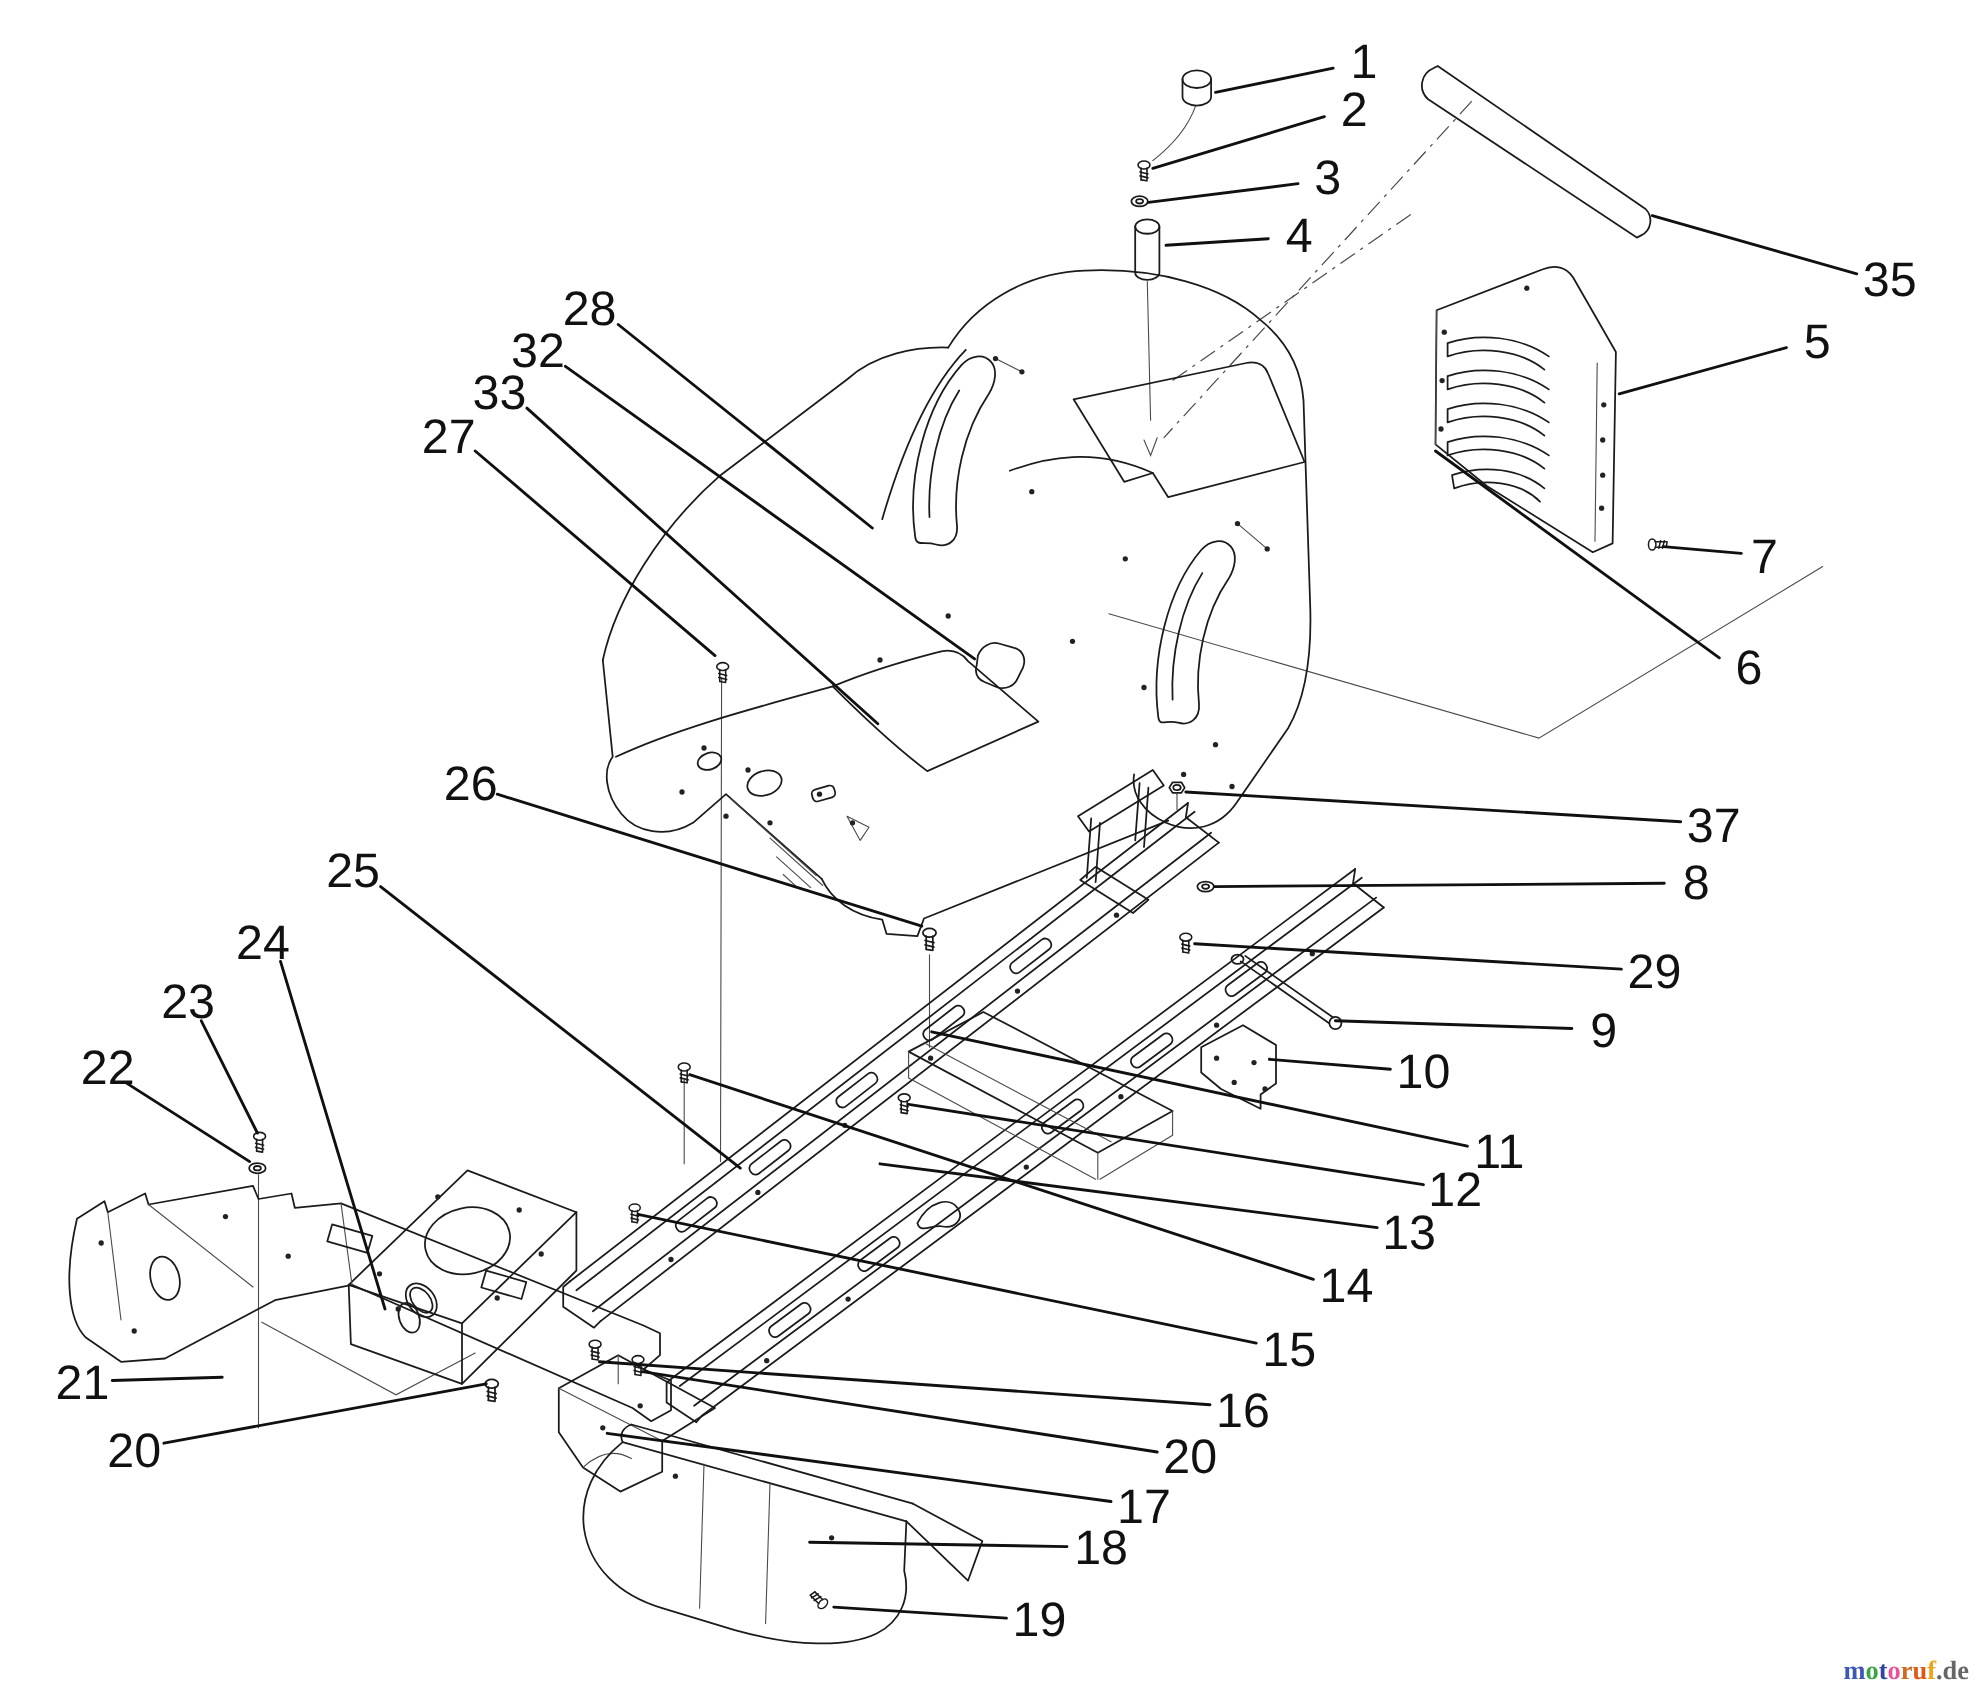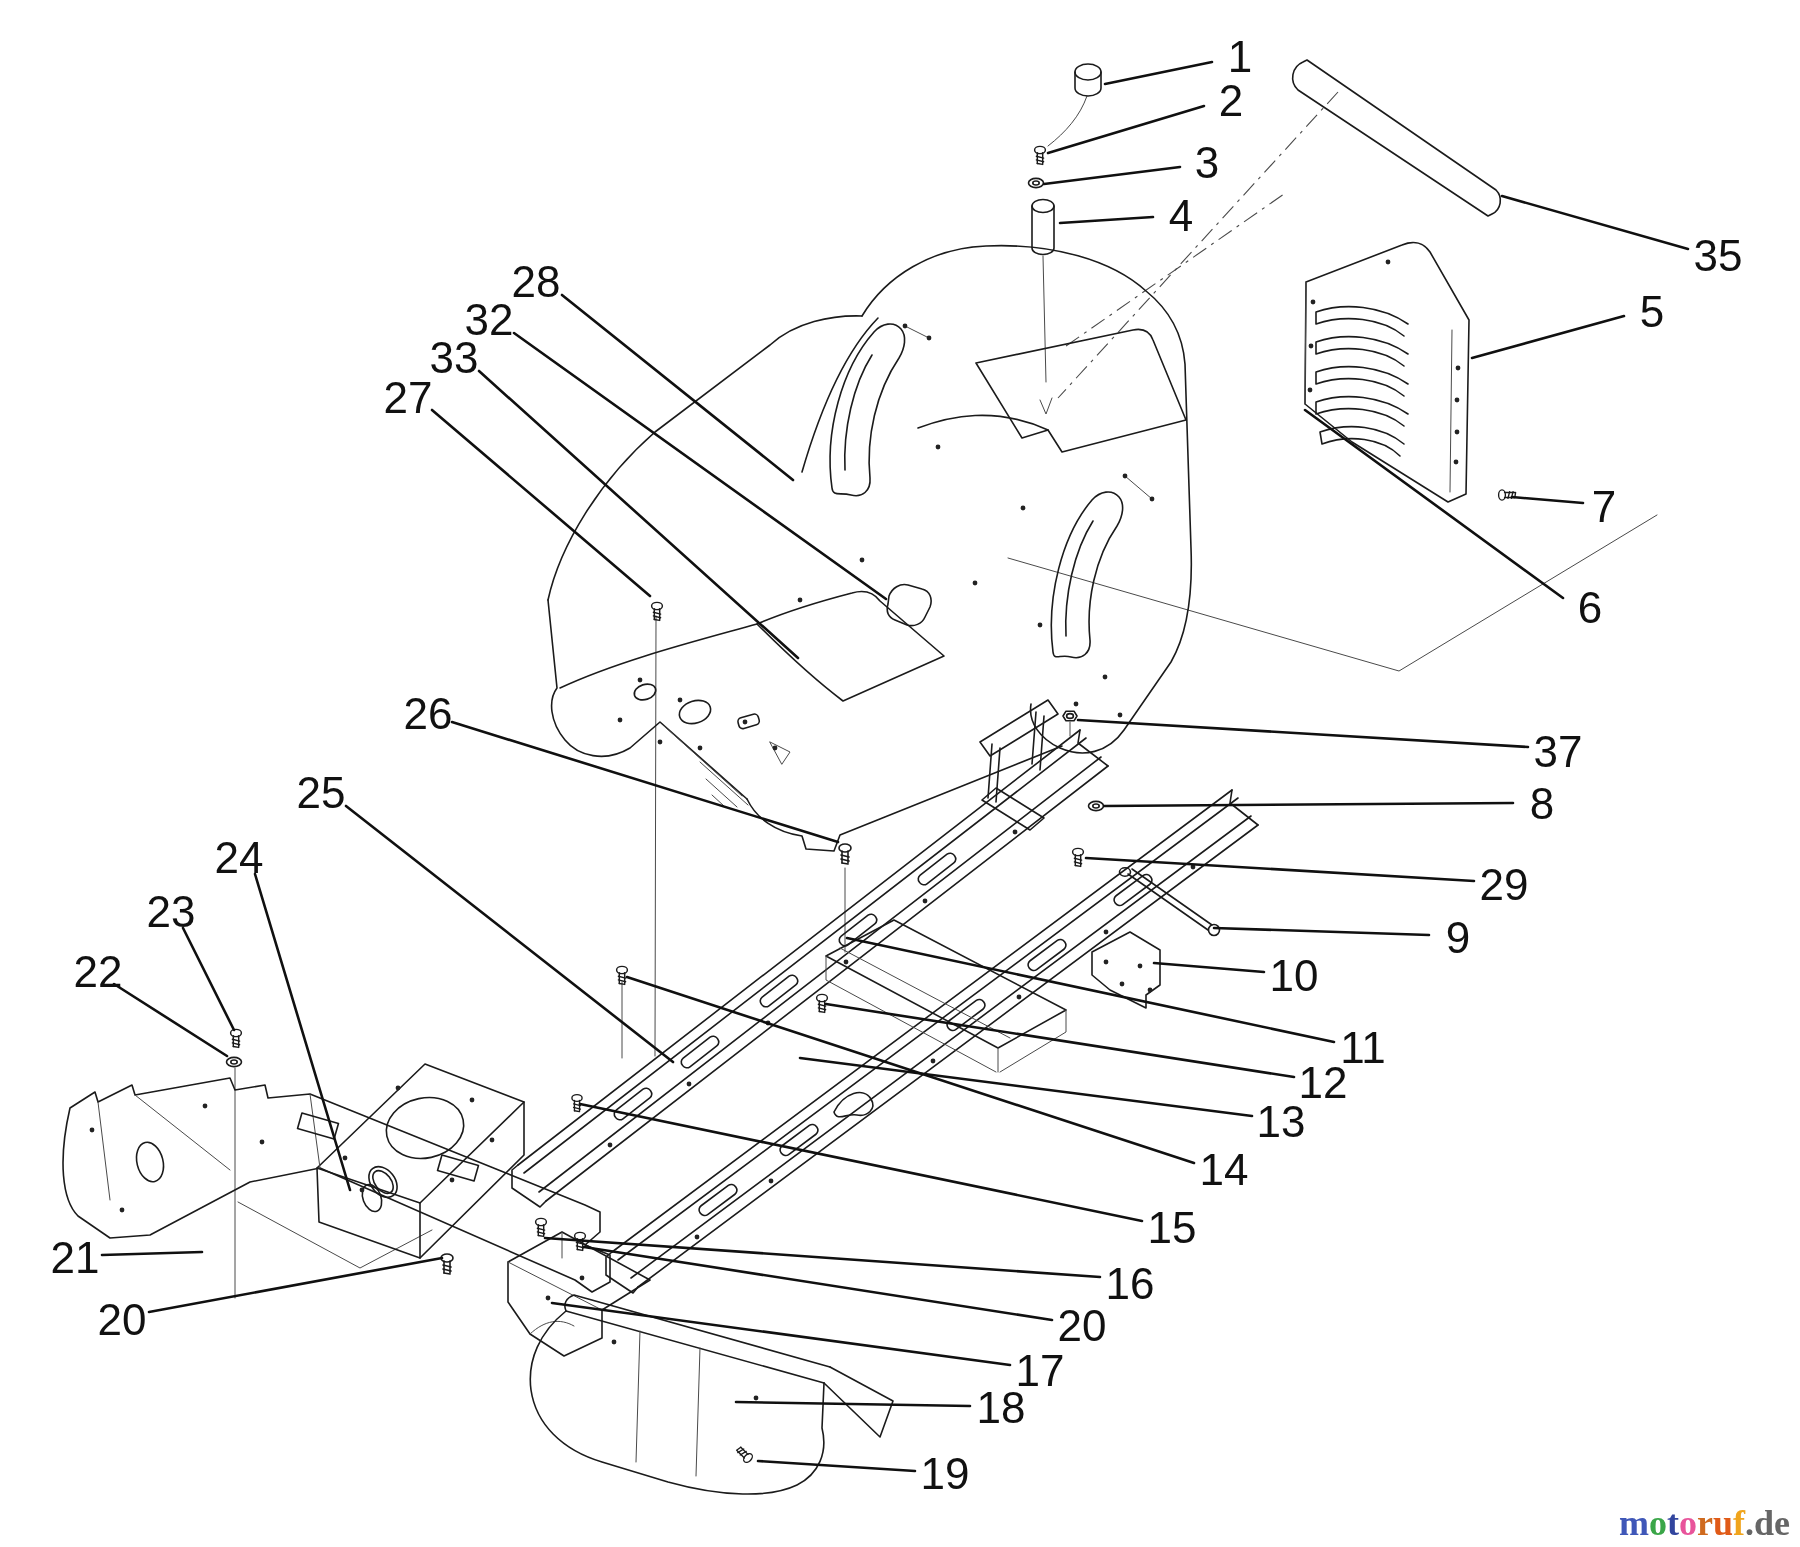--- a/index.html
+++ b/index.html
@@ -5,22 +5,22 @@
   html,body{margin:0;padding:0;background:#fff;}
   .stage{position:relative;width:1800px;height:1547px;background:#ffffff;overflow:hidden;
          font-family:"Liberation Sans",sans-serif;}
   svg{position:absolute;left:0;top:0;}
   .outline{stroke:#1b1b1b;stroke-width:1.6;fill:none;stroke-linejoin:round;stroke-linecap:round;}
   .thin{stroke:#4a4a4a;stroke-width:1;fill:none;stroke-linecap:round;}
   .dashdot{stroke:#4a4a4a;stroke-width:1.1;fill:none;stroke-dasharray:16 6 3 6;}
   .leader{stroke:#101010;stroke-width:2.6;stroke-linecap:round;}
   .callout-text{font-family:"Liberation Sans",sans-serif;font-size:44px;fill:#111;}
   .dot{fill:#222;stroke:none;}
-  .watermark{position:absolute;right:10px;bottom:6px;font-family:"Liberation Serif",serif;
-             font-weight:700;font-size:36px;letter-spacing:0px;line-height:1;}
+  .watermark{position:absolute;right:10px;bottom:16px;font-family:"Liberation Serif",serif;
+             font-weight:700;font-size:24px;letter-spacing:0px;line-height:1;}
 </style>
 </head>
 <body>
 
 <div class="stage">
 <svg width="1800" height="1547" viewBox="0 0 1800 1547">
   <defs>
     <g id="sym-screw">
       <ellipse cx="0" cy="0" rx="6" ry="4"></ellipse>
       <line x1="-3" y1="3" x2="-3" y2="15"></line>

